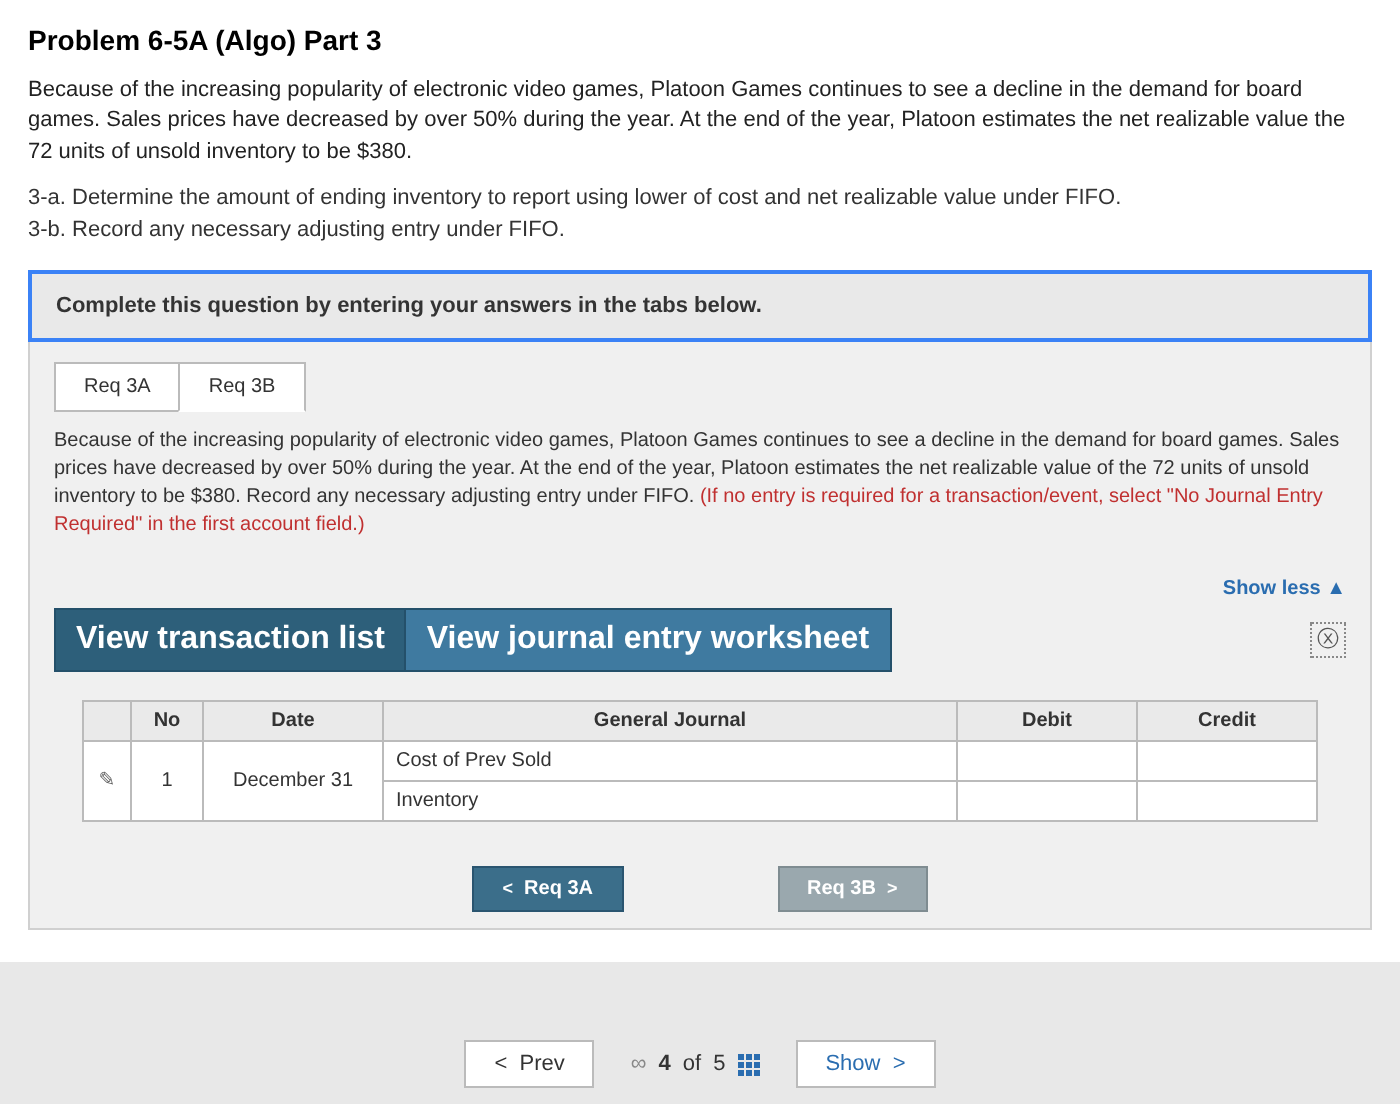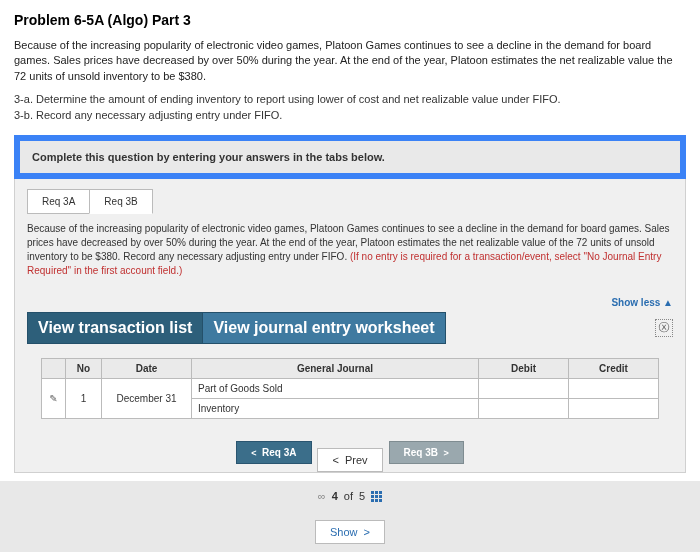--- a/index.html
+++ b/index.html
@@ -17,21 +17,21 @@
       font-weight: bold;
       font-size: 14px;
       margin-bottom: 10px;
       color: #000;
     }
     .prob-text { font-size: 11px; line-height: 1.4; color: #222; margin-bottom: 8px; }
     .parts { font-size: 11px; margin-bottom: 12px; }
     .parts div { line-height: 1.4; }
     .question-box {
       background: #e9e9e9;
-      border: 6px solid #3b82f6;
+      border: 2px solid #3b82f6;
       padding: 10px 12px;
       margin-bottom: 0;
       font-weight: bold;
       font-size: 11px;
       color: #333;
     }
     .panel { background: #f0f0f0; border: 1px solid #d0d0d0; border-top: none; padding: 10px 12px 8px 12px; }
     .tabs { display: flex; gap: 0; margin-bottom: 8px; }
     .tab {
       padding: 6px 14px;
@@ -96,21 +96,20 @@
     .navbtn .chev { font-size: 9px; }
     .footer {
       position: absolute;
       bottom: 8px;
       left: 0; right: 0;
       display: flex;
       justify-content: center;
       align-items: center;
       gap: 18px;
       font-size: 11px;
-      flex-direction: column;
     }
     .prev, .next {
       background: #fff;
       border: 1px solid #bbb;
       padding: 5px 14px;
       cursor: pointer;
       font-size: 11px;
     }
     .pager { display: flex; align-items: center; gap: 6px; }
     .pager .link { color: #888; }
@@ -170,21 +169,21 @@
               <th>General Journal</th>
               <th style="width:90px">Debit</th>
               <th style="width:90px">Credit</th>
             </tr>
           </thead>
           <tbody>
             <tr>
               <td rowspan="2" class="pencil">✎</td>
               <td rowspan="2">1</td>
               <td rowspan="2">December 31</td>
-              <td class="acct">Part of Goods Sold</td>
+              <td class="acct">Cost of Prev Sold</td>
               <td></td>
               <td></td>
             </tr>
             <tr>
               <td class="acct">Inventory</td>
               <td></td>
               <td></td>
             </tr>
           </tbody>
         </table>

